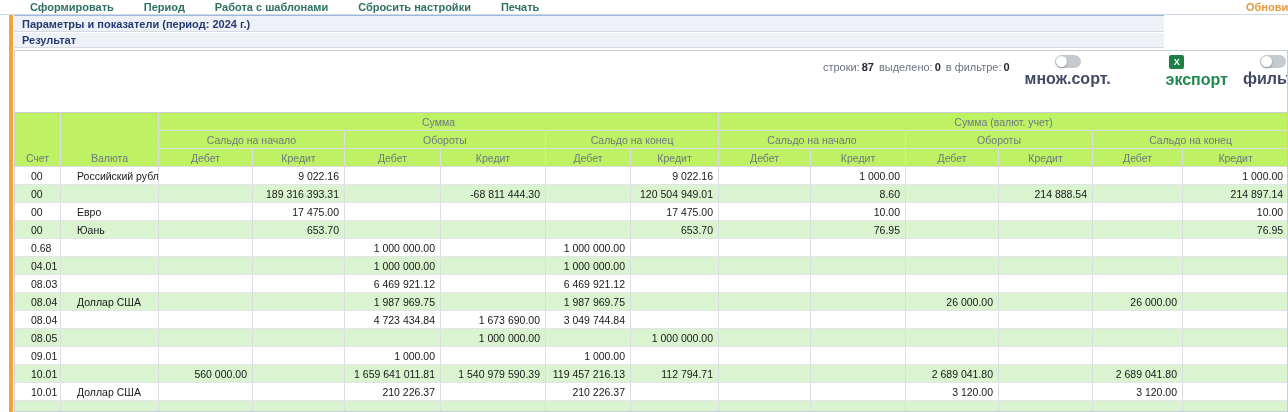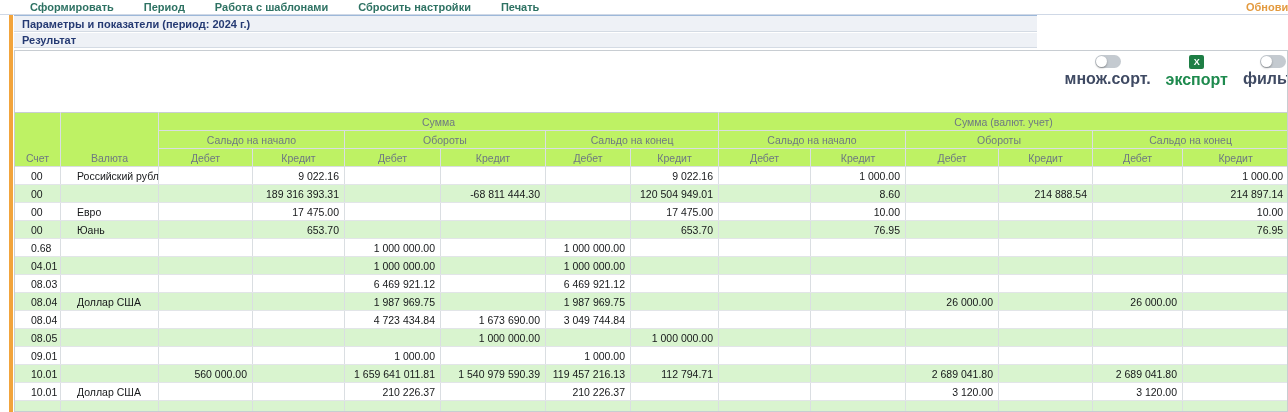--- a/index.html
+++ b/index.html
@@ -9,21 +9,21 @@
   
   .menubar { position:absolute; left:0; top:0; width:1288px; height:15px;
              background:#fff; border-bottom:1px solid #cfd8e6; }
   .menu-items { position:absolute; left:14px; top:1px; display:flex; gap:30px;margin-left:16px; }
   .menu-item { font-size:11px; font-weight:600; color:#2e7263; cursor:pointer; white-space:nowrap; }
   .refresh-link { position:absolute; left:1246px; top:1px; font-size:11px; font-weight:600;
                   color:#e39a3f; white-space:nowrap; }
 
   
   .accent-stripe { position:absolute; left:9px; top:15px; width:4px; height:397px; background:#f2a43c; }
-  .bar { position:absolute; left:14px; width:1023px; background:#eef1f6;
+  .bar { position:absolute; left:14px; width:1150px; background:#eef1f6;
          border-bottom:1px solid #d4dbe4; font-size:11px; font-weight:700; color:#253a73;
          padding-left:8px; display:flex; align-items:center; }
   .bar-params { top:15px; height:17px; border-top:1px solid #9db8d9; }
   .bar-result { top:33px; height:15px; }
 
   
   .panel { position:absolute; left:14px; top:50px; width:1274px; height:362px;
            background:#fff; border:1px solid #c8cdd2; overflow:hidden; }
   .report-title { position:absolute; left:13px; top:6px; font-size:11.5px; font-weight:700; color:#2b2b2b; white-space:nowrap; }
   .drag-hint { position:absolute; left:2px; top:33px; font-size:10.5px; font-style:italic; color:#555; white-space:nowrap; }
@@ -32,21 +32,21 @@
   .controls { position:absolute; top:4px; right:-16px; display:flex; align-items:flex-start; gap:15px; }
   .status { margin-top:6px; font-size:11px; color:#6b7280; white-space:nowrap; display:flex; gap:5px; }
   .status b { color:#1f2430; font-weight:700; margin-left:2px; }
   .ctl { display:flex; flex-direction:column; align-items:center; gap:2px; }
   .toggle { width:26px; height:13px; border-radius:7px; background:#c4cad0; position:relative; cursor:pointer; }
   .toggle .knob { position:absolute; left:1px; top:1px; width:11px; height:11px; border-radius:50%;
                   background:#fff; box-shadow:0 1px 2px rgba(0,0,0,.35); }
   .ctl-label { font-size:16px; color:#3f4a63; font-weight:600; white-space:nowrap; }
   .excel-btn { width:15px; height:14px; background:#1e7e45; border-radius:2px; color:#fff;
                font-size:9px; font-weight:700; display:flex; align-items:center; justify-content:center; cursor:pointer; }
-  .export-label { color:#1e8a4e; }
+  .export-label { color:#1e8a4e;margin-left:40px; }
 
   
   .grid-wrap { position:absolute; left:-1px; top:61px; }
   table { border-collapse:collapse; table-layout:fixed; width:1274px;
           font-size:10.5px; color:#16181a; }
   th, td { border-right:1px solid #dadee2; border-bottom:1px solid #e2e5e8; height:18px;
            padding:0 5px; white-space:nowrap; overflow:hidden; }
   thead th { background:#bef264; color:#6e7882; font-weight:400; text-align:center;
              border-bottom:1px solid #d9dde1; border-top:1px solid #c9ced3; }
   thead th.corner { vertical-align:bottom; padding-bottom:2px; }
@@ -75,20 +75,25 @@
   <span>Параметры и показатели (период: 2024 г.)</span>
 </div>
 <div class="bar bar-result">
   <span>Результат</span>
 </div>
 
 <div class="panel">
 
 
   <div class="controls">
+    <div class="status">
+      <span><span>строки:</span><b>87</b></span>
+      <span><span>выделено:</span><b>0</b></span>
+      <span><span>в фильтре:</span><b>0</b></span>
+    </div>
     <div class="ctl">
       <div class="toggle">
           <div class="knob"></div>
         </div>
       <div class="ctl-label">множ.сорт.</div>
     </div>
     <div class="ctl">
       <div class="excel-btn">X</div>
       <div class="ctl-label export-label">экспорт</div>
     </div>

